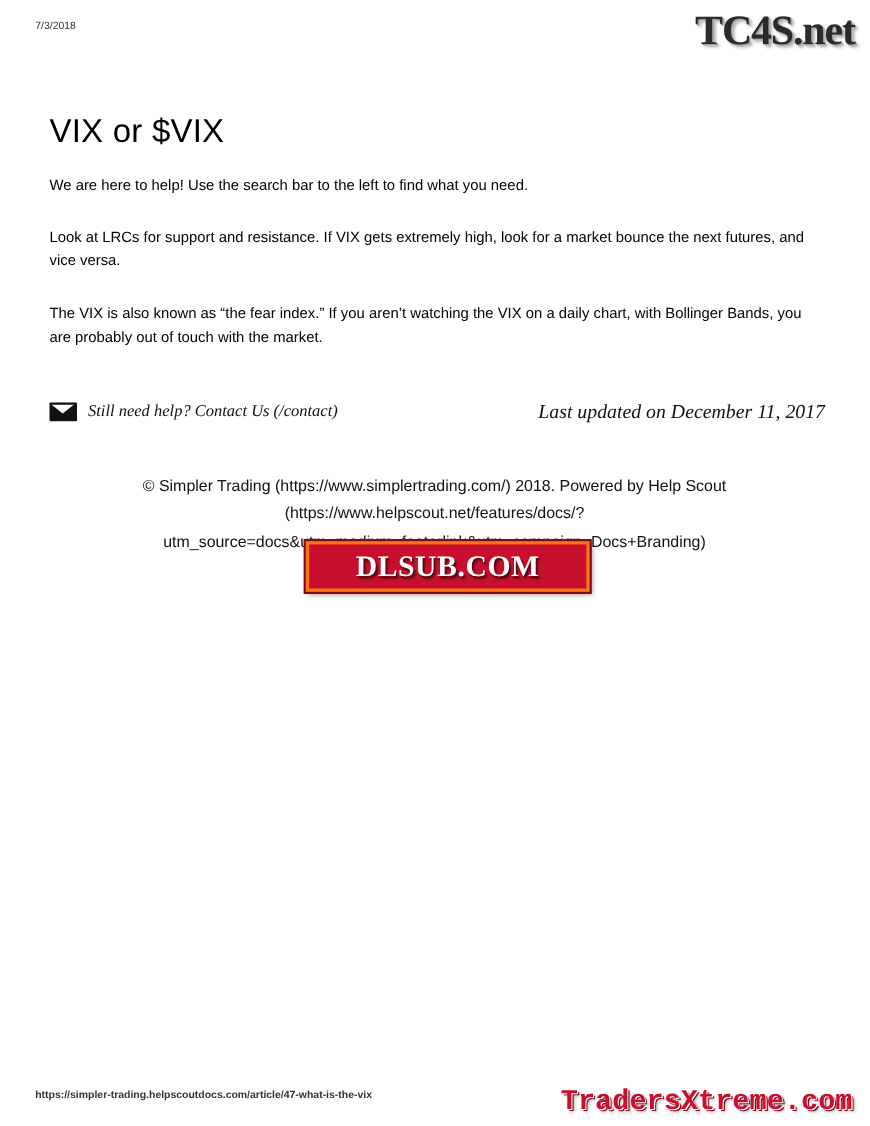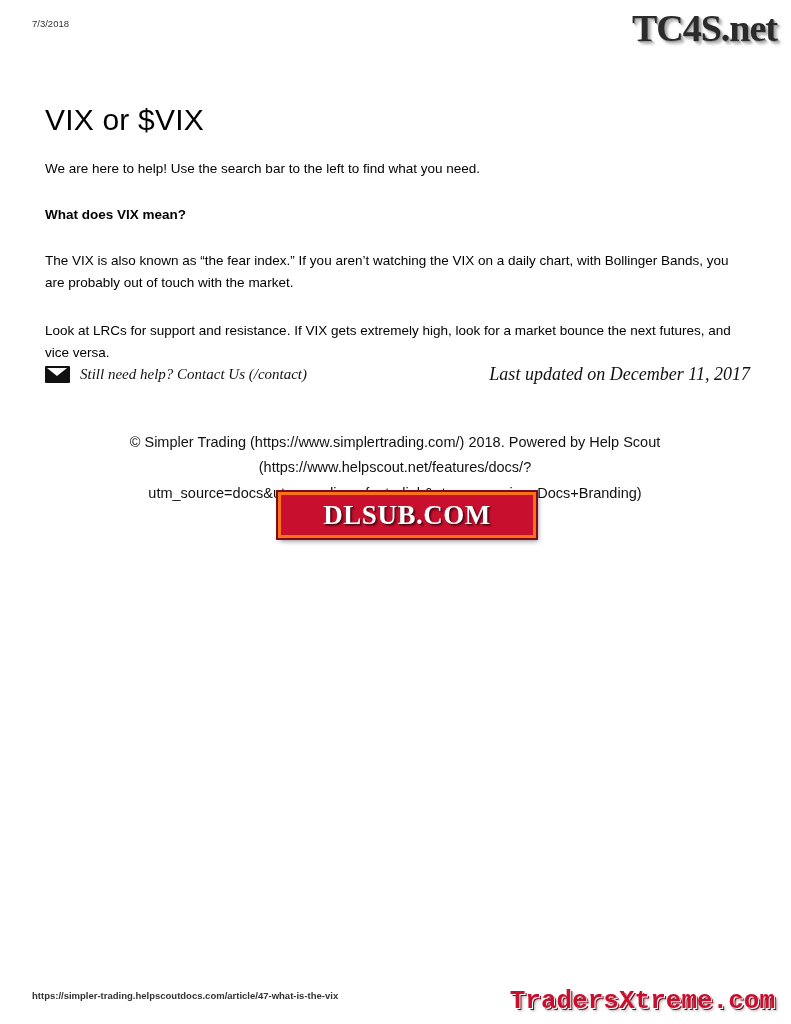--- a/index.html
+++ b/index.html
@@ -207,23 +207,22 @@
 
 <div class="page-header">
   <div class="header-date">7/3/2018</div>
 </div>
 
 <div class="wm-top">TC4S.net</div>
 
 <div class="article">
   <h1 class="article-title">VIX or $VIX</h1>
   <p class="lead">We are here to help! Use the search bar to the left to find what you need.</p>
-  <p class="subhead">What does VIX mean?</p>
+  <p class="body-text">Look at LRCs for support and resistance. If VIX gets extremely high, look for a market bounce the next futures, and vice versa.</p>
   <p class="body-text">The VIX is also known as “the fear index.” If you aren’t watching the VIX on a daily chart, with Bollinger Bands, you are probably out of touch with the market.</p>
-  <p class="body-text">Look at LRCs for support and resistance. If VIX gets extremely high, look for a market bounce the next futures, and vice versa.</p>
 </div>
 
 <div class="article-footer">
   <div class="need-help">
     <span class="envelope"></span>
     <span class="need-help-text">Still need help? Contact Us (/contact)</span>
   </div>
   <div class="last-updated">Last updated on December 11, 2017</div>
 </div>
 

